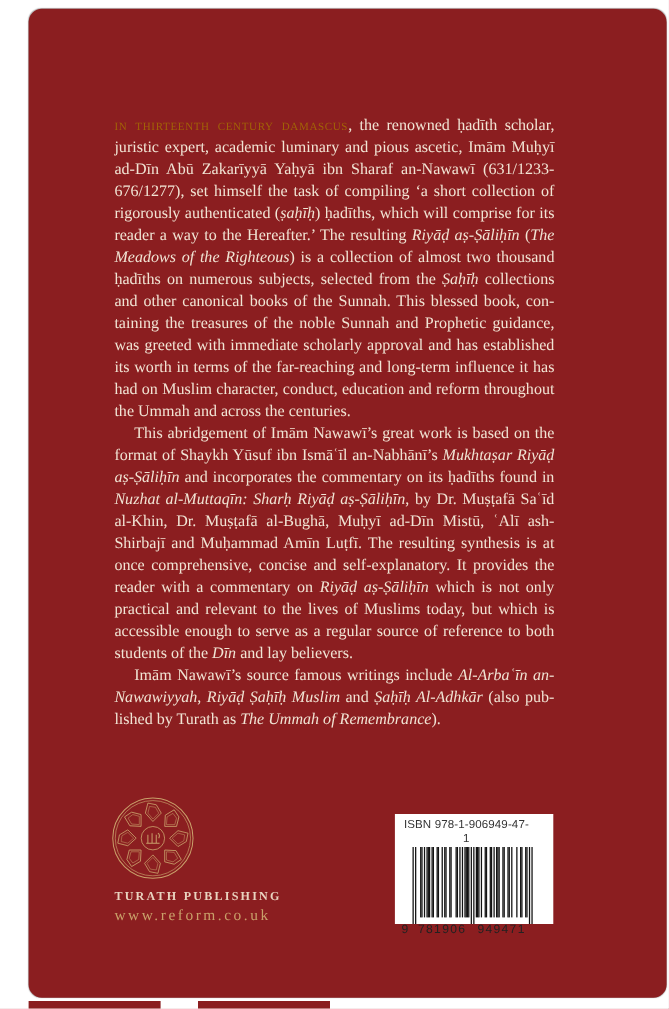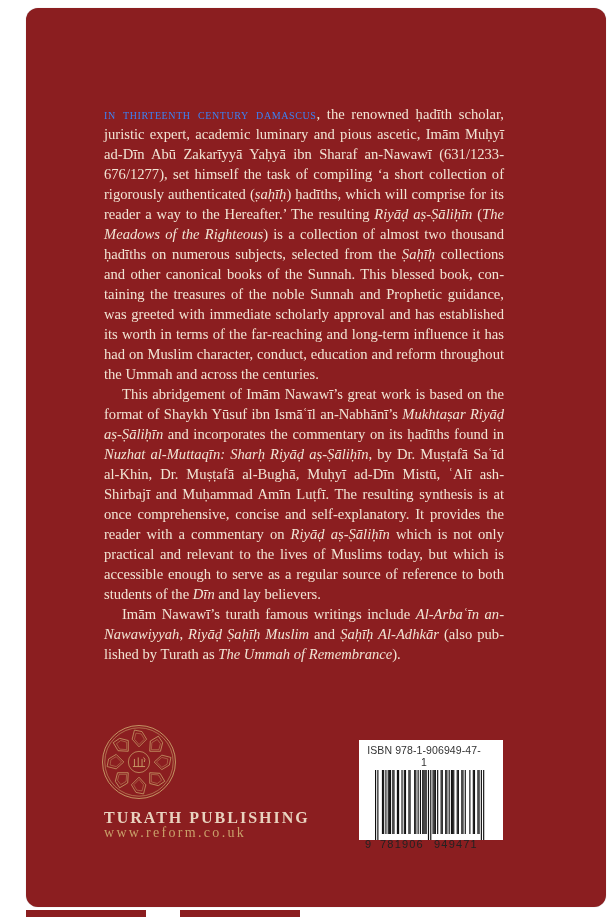--- a/index.html
+++ b/index.html
@@ -47,37 +47,37 @@
     .blurb p {
       margin: 0;
     }
     .blurb p + p {
       text-indent: 18px;
     }
     .smallcaps {
       font-variant: small-caps;
       text-transform: lowercase;
       letter-spacing: 0.6px;
-      color: #3b82f6;
+      color: #a16207;
     }
     .blurb i { }
 
     .logo {
       position: absolute;
       left: 101px;
       top: 724px;
       width: 76px;
       height: 76px;
     }
     .publisher {
       position: absolute;
       left: 104px;
       top: 809px;
       font-family: "Liberation Serif", "DejaVu Serif", serif;
-      font-size: 16px;
+      font-size: 11px;
       letter-spacing: 2px;
       color: #e9d3bf;
       font-weight: bold;
     }
     .website {
       position: absolute;
       left: 104px;
       top: 825px;
       font-family: "Liberation Serif", "DejaVu Serif", serif;
       font-size: 14px;
@@ -112,21 +112,21 @@
 <body>
 
 <div class="cover">
 </div>
 <div class="strip a"></div>
 <div class="strip b"></div>
 
 <div class="blurb" id="blurb">
     <p><span class="smallcaps">In thirteenth century Damascus</span><span>, the renowned ḥadīth scholar, juristic expert, academic luminary and pious ascetic, Imām Muḥyī ad-Dīn Abū Zakarīyyā Yaḥyā ibn Sharaf an-Nawawī (631/1233-676/1277), set himself the task of compiling ‘a short collection of rigorously authenticated (</span><i>ṣaḥīḥ</i><span>) ḥadīths, which will comprise for its reader a way to the Hereafter.’ The resulting </span><i>Riyāḍ aṣ-Ṣāliḥīn</i><span> (</span><i>The Meadows of the Righteous</i><span>) is a collection of almost two thousand ḥadīths on numerous subjects, selected from the </span><i>Ṣaḥīḥ</i><span> collections and other canonical books of the Sunnah. This blessed book, con­taining the treasures of the noble Sunnah and Prophetic guidance, was greeted with immediate scholarly approval and has established its worth in terms of the far-reaching and long-term influence it has had on Muslim character, conduct, education and reform throughout the Ummah and across the centuries.</span></p>
     <p><span>This abridgement of Imām Nawawī’s great work is based on the format of Shaykh Yūsuf ibn Ismāʿīl an-Nabhānī’s </span><i>Mukhtaṣar Riyāḍ aṣ-Ṣāliḥīn</i><span> and incorporates the commentary on its ḥadīths found in </span><i>Nuzhat al-Muttaqīn: Sharḥ Riyāḍ aṣ-Ṣāliḥīn</i><span>, by Dr. Muṣṭafā Saʿīd al-Khin, Dr. Muṣṭafā al-Bughā, Muḥyī ad-Dīn Mistū, ʿAlī ash-Shirbajī and Muḥammad Amīn Luṭfī. The resulting synthesis is at once com­prehensive, concise and self-explanatory. It provides the reader with a commentary on </span><i>Riyāḍ aṣ-Ṣāliḥīn</i><span> which is not only practical and relevant to the lives of Muslims today, but which is accessible enough to serve as a regular source of reference to both students of the </span><i>Dīn</i><span> and lay believers.</span></p>
-    <p><span>Imām Nawawī’s turath famous writings include </span><i>Al-Arbaʿīn an-Nawawiyyah</i><span>, </span><i>Riyāḍ Ṣaḥīḥ Muslim</i><span> and </span><i>Ṣaḥīḥ Al-Adhkār</i><span> (also pub­lished by Turath as </span><i>The Ummah of Remembrance</i><span>).</span></p>
+    <p><span>Imām Nawawī’s source famous writings include </span><i>Al-Arbaʿīn an-Nawawiyyah</i><span>, </span><i>Riyāḍ Ṣaḥīḥ Muslim</i><span> and </span><i>Ṣaḥīḥ Al-Adhkār</i><span> (also pub­lished by Turath as </span><i>The Ummah of Remembrance</i><span>).</span></p>
   </div>
 
 <svg class="logo" viewBox="0 0 100 100" id="logo-svg">
 <circle cx="50" cy="50" r="48" fill="none" stroke="#c9a06a" stroke-width="1.2"></circle>
     <circle cx="50" cy="50" r="45" fill="none" stroke="#c9a06a" stroke-width="0.8"></circle>
     <g transform="rotate(0 50 50)">
       <path d="M50 30 L41 20 L44 8 L54 10 L60 20 Z" fill="none" stroke="#c9a06a" stroke-width="1"></path>
       <path d="M50 27 L44 20 L46 12 L53 13 L57 20 Z" fill="none" stroke="#c9a06a" stroke-width="0.6"></path>
     </g>
     <g transform="rotate(45 50 50)">

